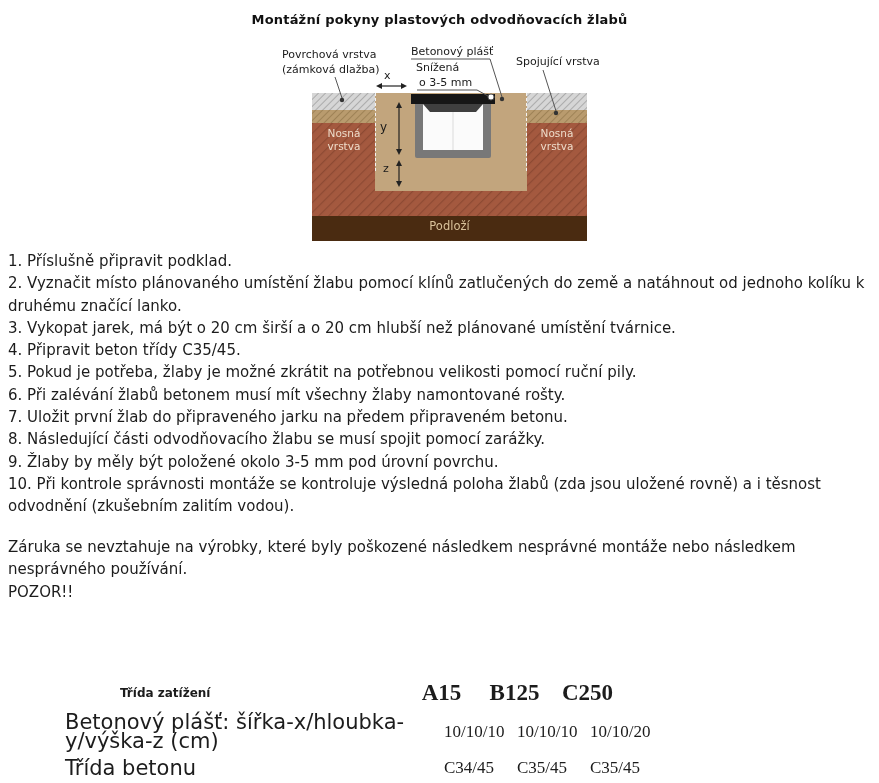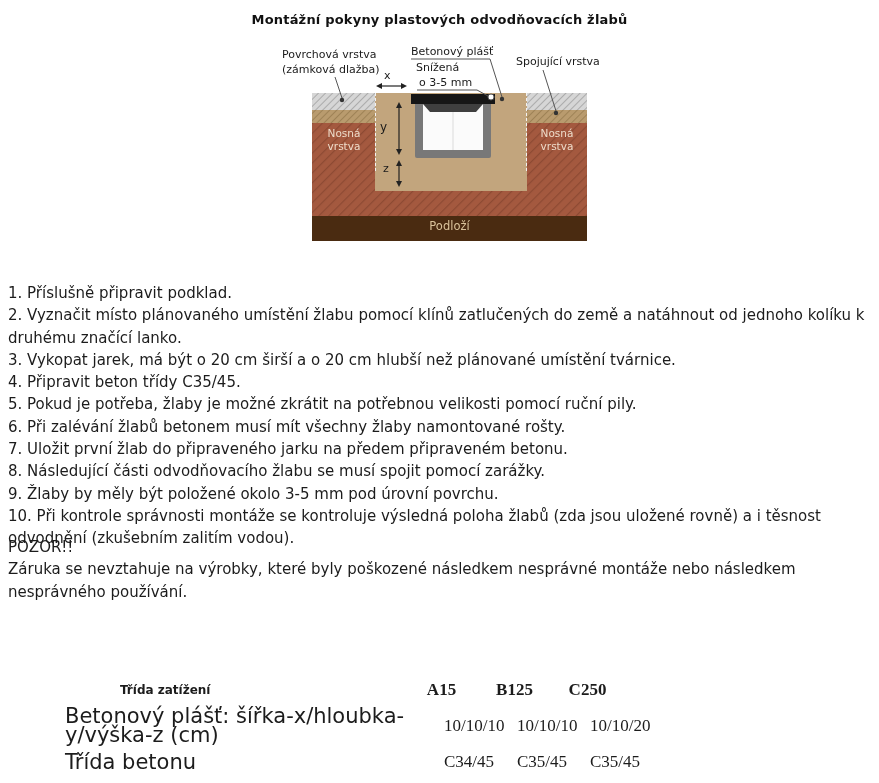--- a/index.html
+++ b/index.html
@@ -11,28 +11,28 @@
   .diagram{position:absolute;left:280px;top:46px;width:322px;height:200px;}
   .diagram svg{position:absolute;left:0;top:0;}
   .dlbl{position:absolute;font-size:11px;line-height:13px;color:#1a1a1a;white-space:nowrap;}
   .dim{position:absolute;font-size:12px;color:#1a1a1a;}
   .nosna{position:absolute;width:56px;text-align:center;font-size:10.5px;line-height:13px;
          color:#eedcca;}
   .podlozi{position:absolute;left:111px;top:173px;width:117px;text-align:center;
            font-size:11.5px;color:#d9c29a;}
   
   .instructions{position:absolute;left:8px;top:250px;width:858px;
-                font-size:15px;line-height:22.3px;margin-top:32px;}
+                font-size:15px;line-height:22.3px;}
   .warning{position:absolute;left:8px;top:536px;width:858px;font-size:15px;line-height:22.3px;}
   
   .spec-table{position:absolute;left:65px;top:680px;display:grid;
               grid-template-columns:340px 73px 73px 73px;align-items:center;row-gap:7px;}
   .t-label{font-size:21px;line-height:19px;}
   .t-label-head{font-weight:bold;font-size:12px;padding-left:55px;}
-  .t-col-head{font-family:"Liberation Serif",serif;font-weight:bold;font-size:17px;text-align:center;}
+  .t-col-head{font-family:"Liberation Serif",serif;font-weight:bold;font-size:23px;text-align:center;}
   .t-val{font-family:"Liberation Serif",serif;font-size:17px;text-align:right;margin-left:39px;}
 </style>
 </head>
 <body>
 
 <div class="page">
 
   <div class="title">Montážní pokyny plastových odvodňovacích žlabů</div>
 
   <div class="diagram">
@@ -123,22 +123,22 @@
     <div>4. Připravit beton třídy C35/45.</div>
     <div>5. Pokud je potřeba, žlaby je možné zkrátit na potřebnou velikosti pomocí ruční pily.</div>
     <div>6. Při zalévání žlabů betonem  musí mít všechny žlaby namontované rošty.</div>
     <div>7. Uložit první žlab do připraveného jarku na předem připraveném betonu.</div>
     <div>8. Následující části odvodňovacího žlabu se musí spojit pomocí zarážky.</div>
     <div>9. Žlaby by měly být položené okolo 3-5 mm pod úrovní povrchu.</div>
     <div>10. Při kontrole správnosti montáže se kontroluje výsledná poloha žlabů (zda jsou uložené rovně) a i těsnost odvodnění (zkušebním zalitím vodou).</div>
   </div>
 
   <div class="warning">
+    <div>Záruka se nevztahuje na výrobky, které byly poškozené následkem nesprávné montáže nebo následkem nesprávného používání.</div>
     <div>POZOR!!</div>
-    <div>Záruka se nevztahuje na výrobky, které byly poškozené následkem nesprávné montáže nebo následkem nesprávného používání.</div>
   </div>
 
   <div class="spec-table">
     <div class="t-label t-label-head">Třída zatížení</div>
     <div class="t-col-head">A15</div>
     <div class="t-col-head">B125</div>
     <div class="t-col-head">C250</div>
 
     <div class="t-label">Betonový plášť: šířka-x/hloubka-y/výška-z (cm)</div>
     <div class="t-val">10/10/10</div>

